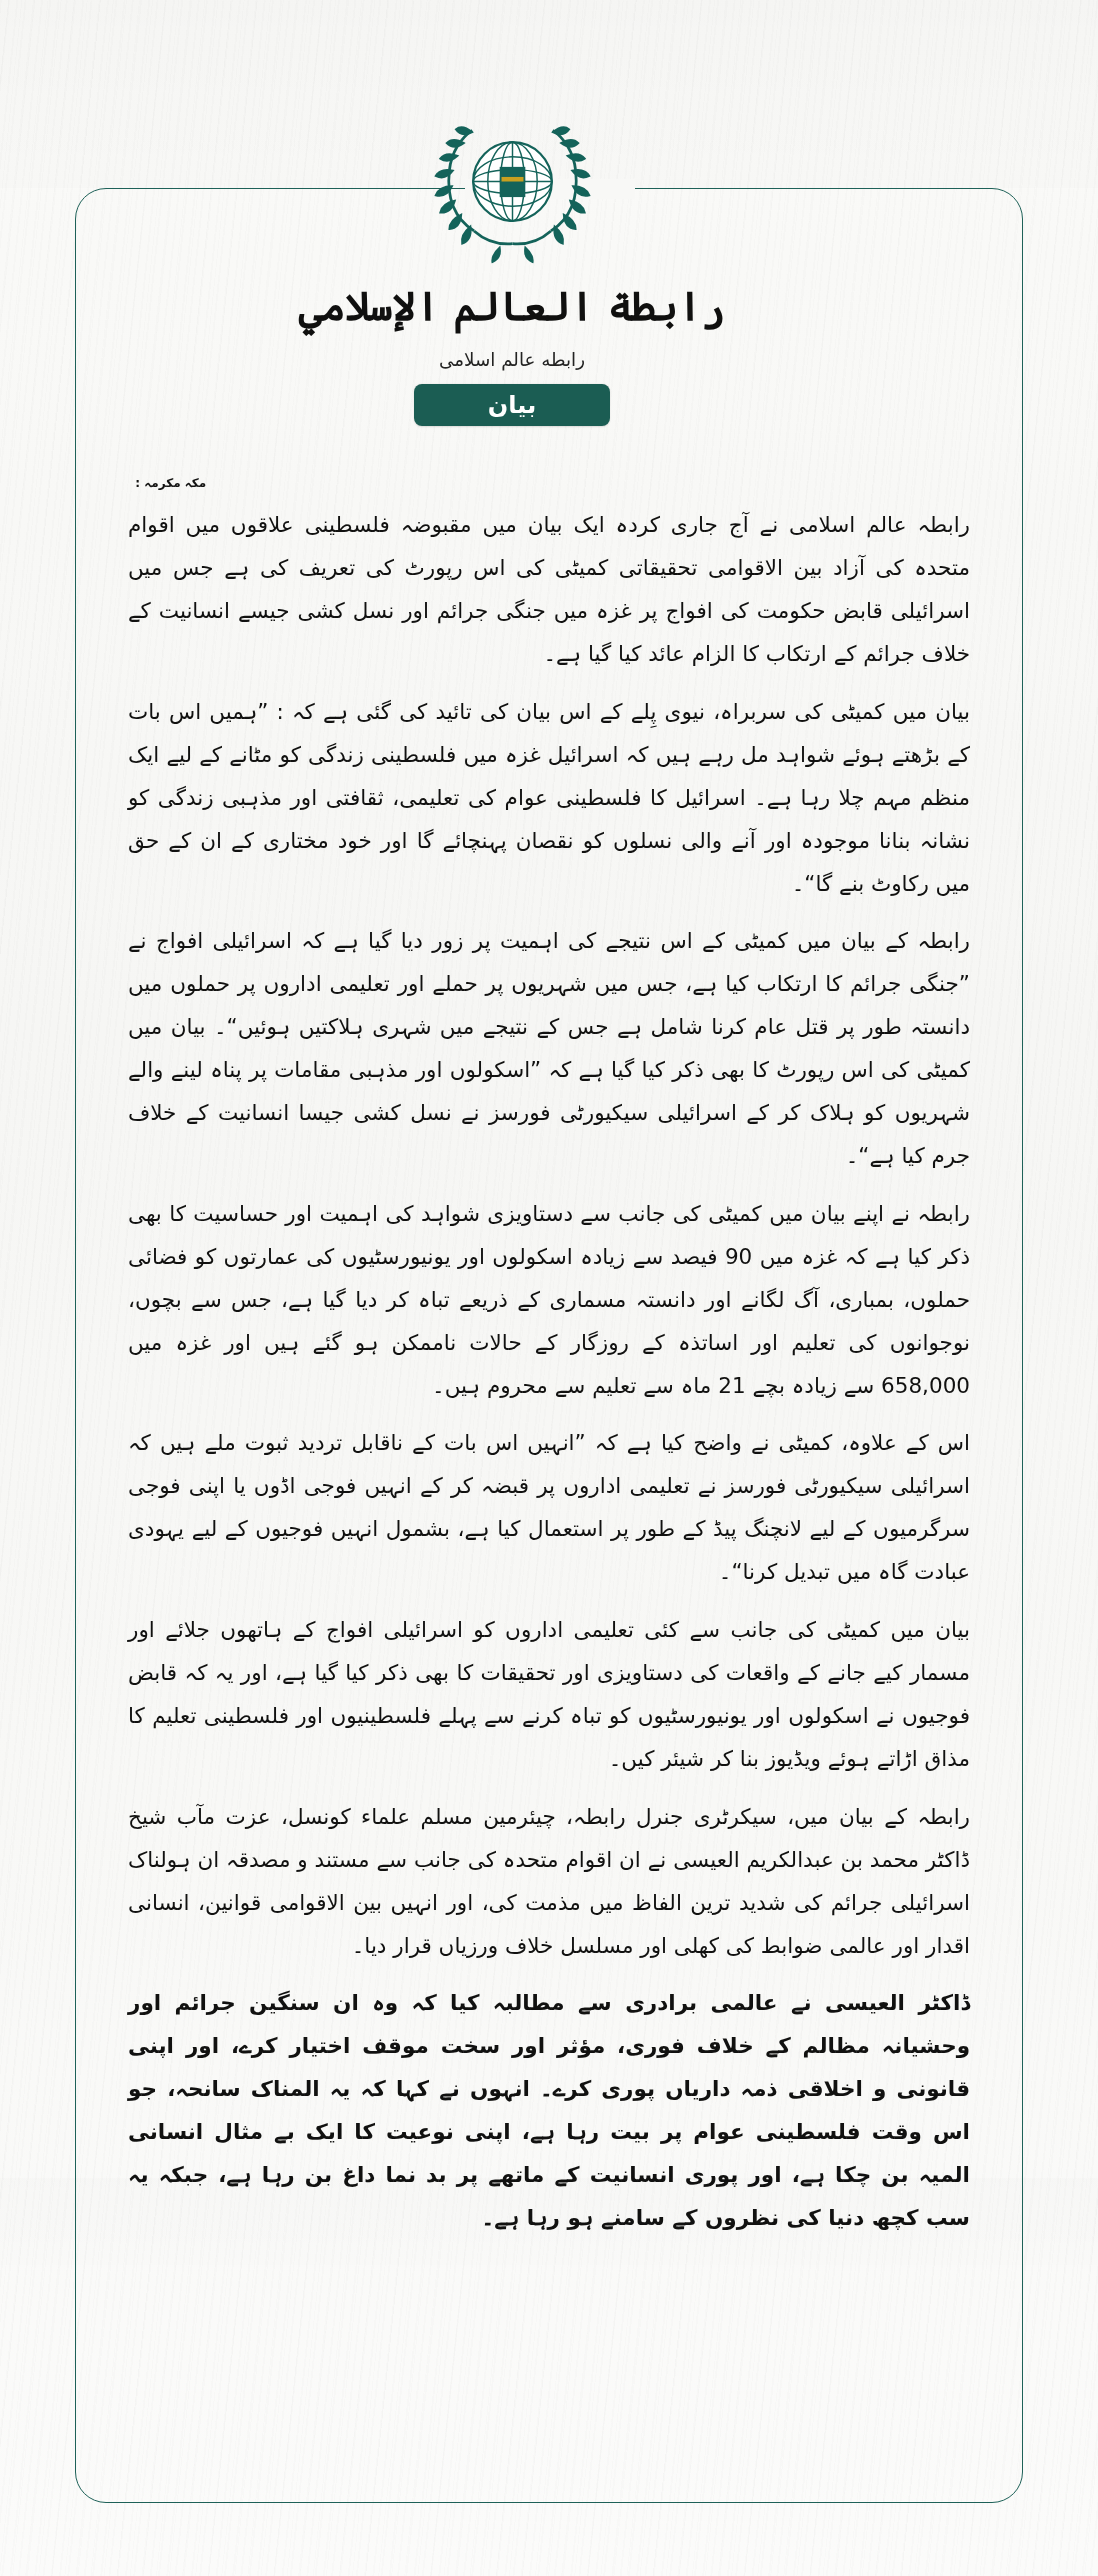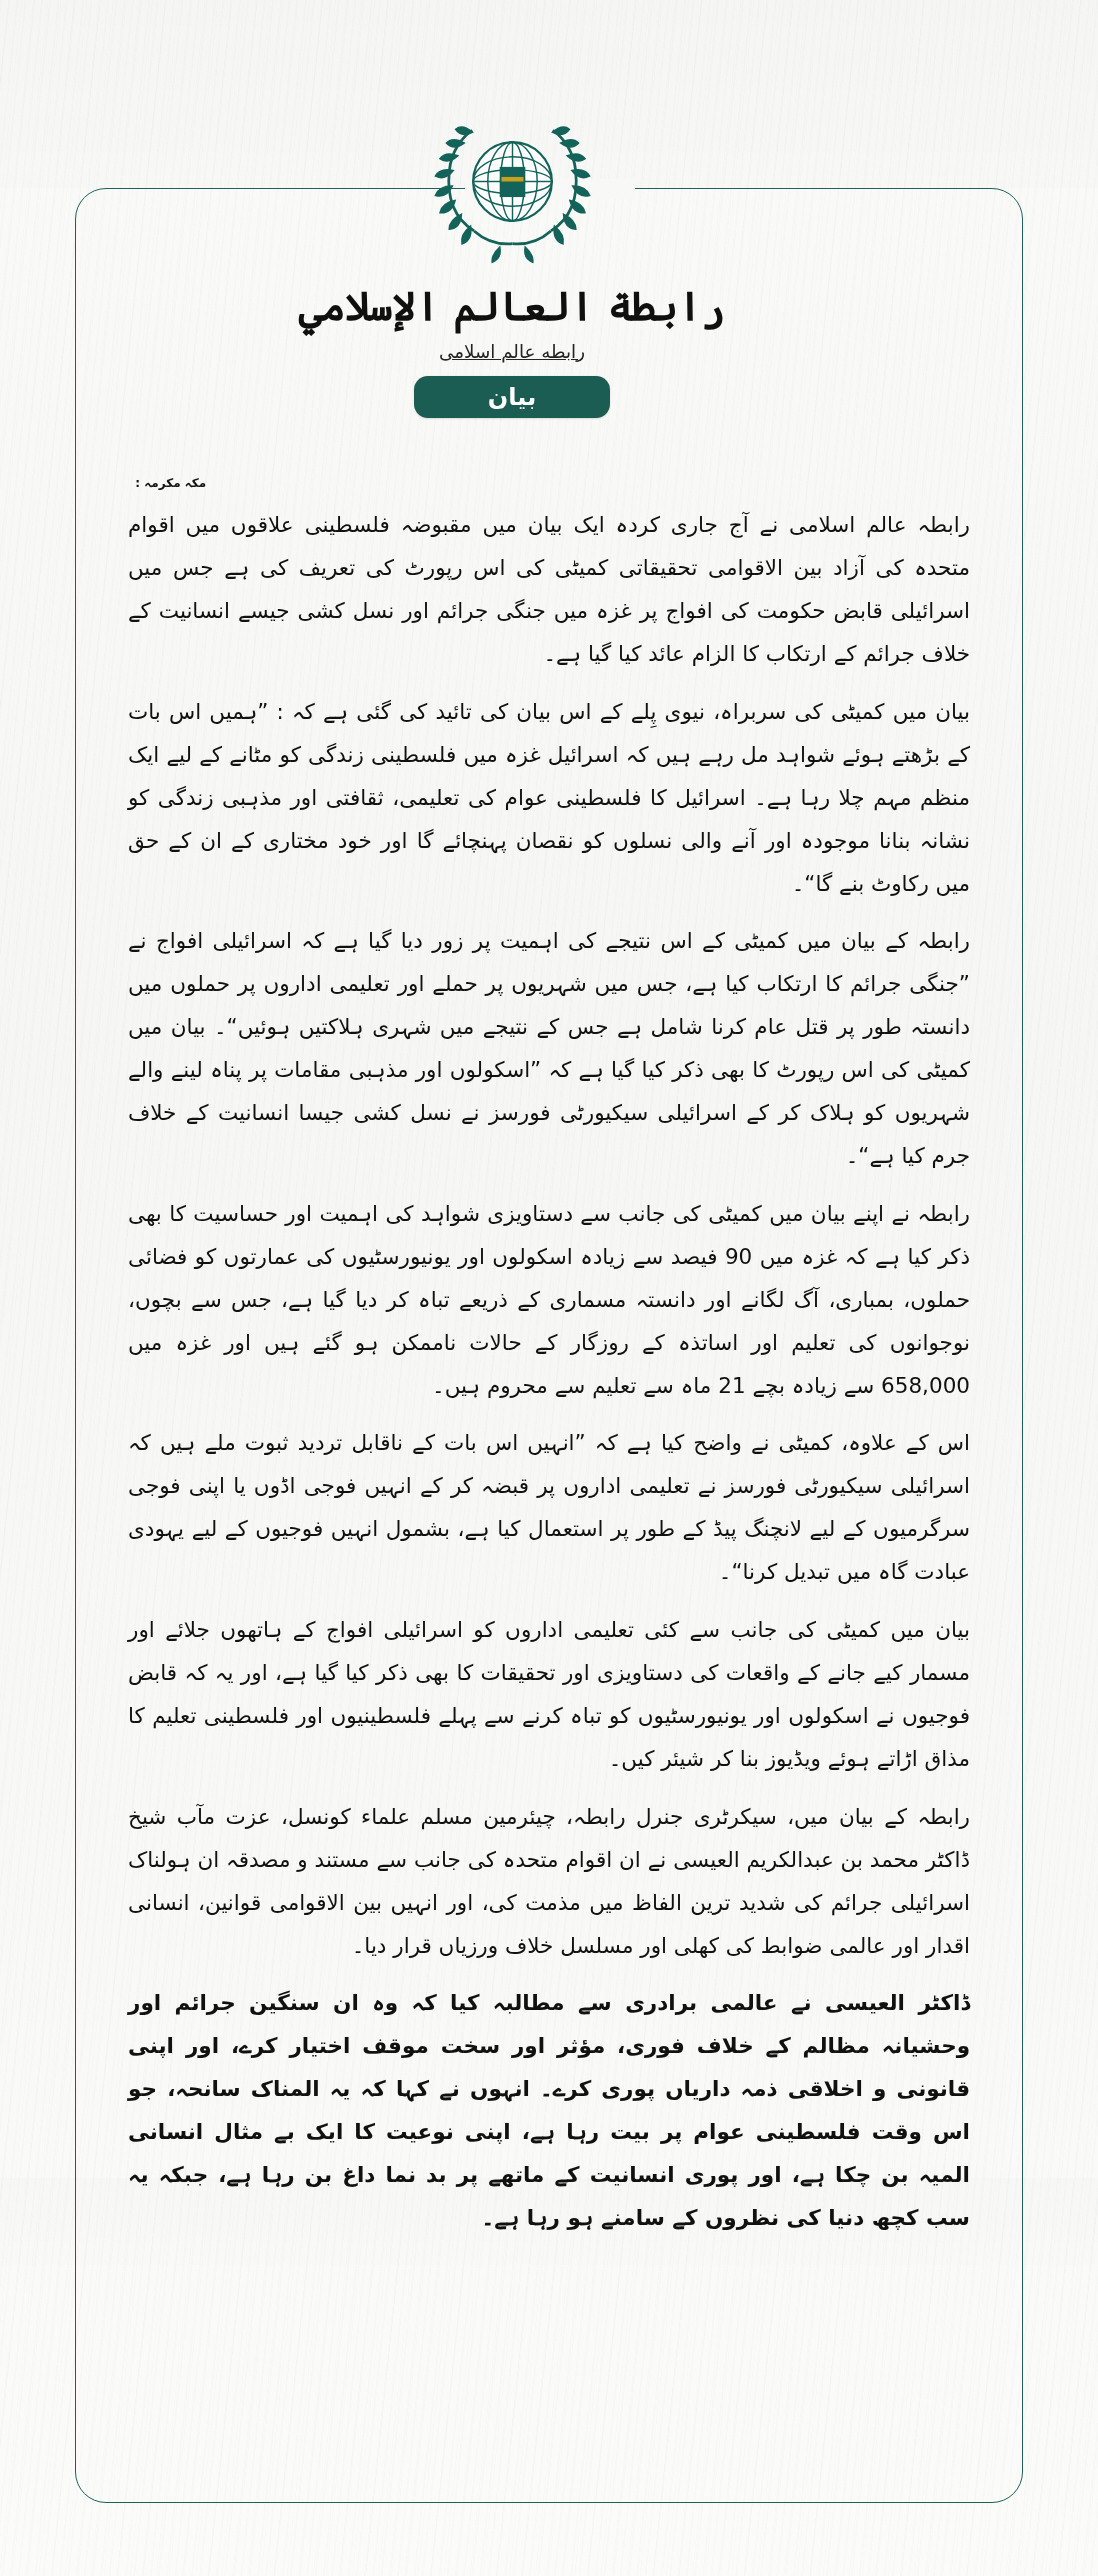--- a/index.html
+++ b/index.html
@@ -43,28 +43,28 @@
   .logo-wrap{ width:183px; height:165px; position:relative; }
   .logo-wrap svg{ display:block; width:183px; height:165px; }
 
   .wordmark-ar{
     margin-top:5.5px;
     font-family:"DejaVu Serif","Liberation Serif",serif;
     font-size:40px; font-weight:700; color:#10100f; letter-spacing:0px;
     direction:rtl; line-height:1.25; text-align:center;
   }
   .wordmark-ur{
-    margin-top:10px;
+    margin-top:18px;
     font-family:"DejaVu Sans","Liberation Sans",sans-serif;
     font-size:18.3px; font-weight:400; color:#232322; letter-spacing:2.7px;
-    direction:rtl; text-align:center;text-decoration:underline;
+    direction:rtl; text-align:center;
   }
   .badge{
     margin-top:14.6px;
-    width:196px; height:42px; border-radius:14px;
+    width:196px; height:42px; border-radius:8px;
     background:#1b5d53; color:#ffffff;
     display:flex; align-items:center; justify-content:center;
     font-family:"DejaVu Sans","Liberation Sans",sans-serif;
     font-size:24px; font-weight:700; direction:rtl;
     box-shadow:0 0.9px 1.8px rgba(0,0,0,.12);
   }
 
   
   .content{
     position:absolute; left:128px; top:476px; width:842px; z-index:3;

